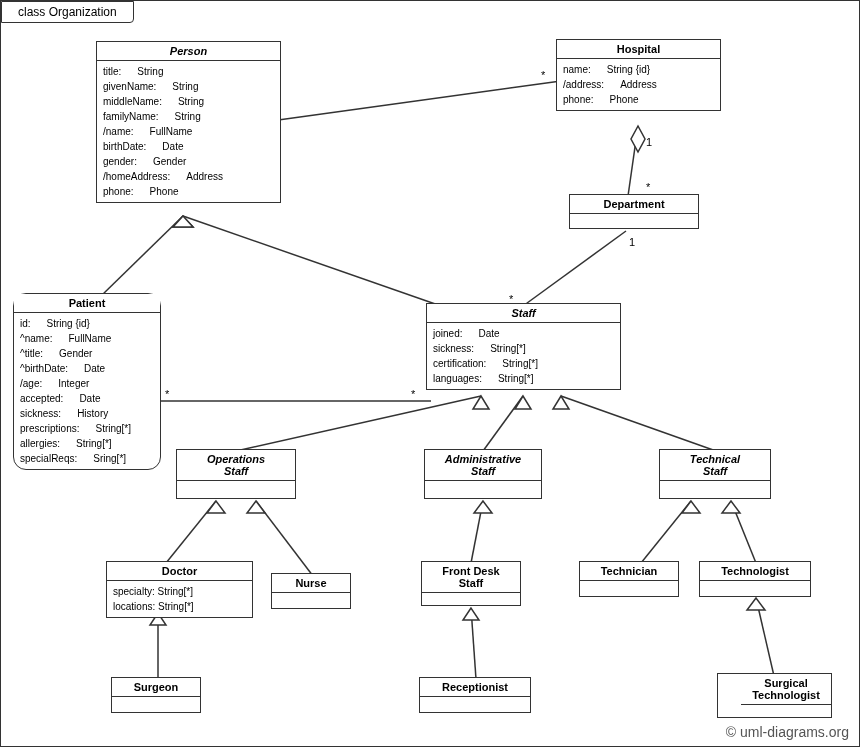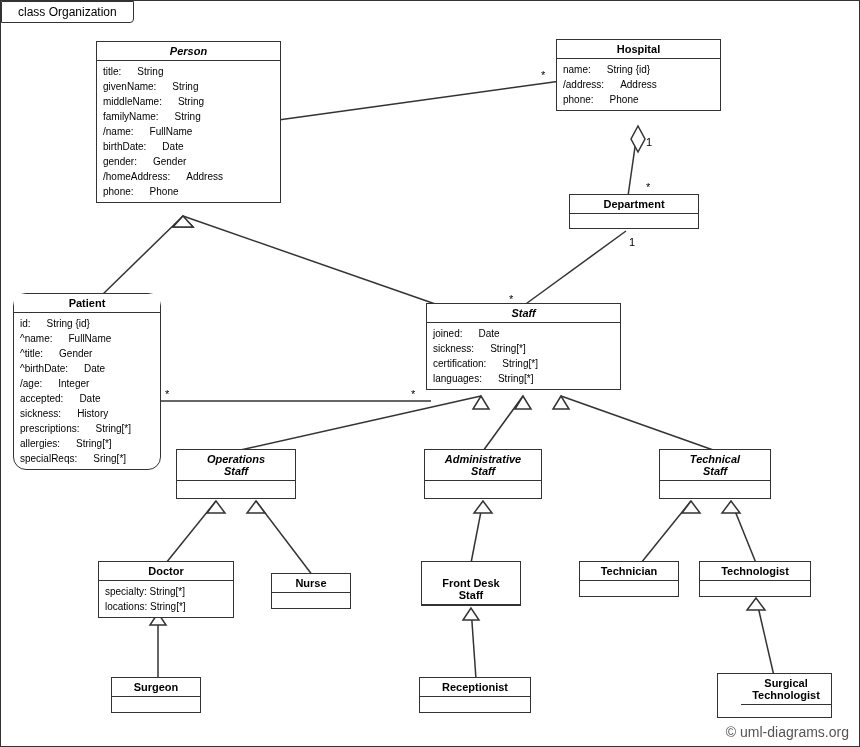--- a/index.html
+++ b/index.html
@@ -278,34 +278,34 @@
   <div class="uml-box" style="left:423px; top:448px; width:118px; min-height:50px;">
     <div class="box-title italic" style="white-space:pre-line;">Administrative
 Staff</div>
   </div>
 
   <div class="uml-box" style="left:658px; top:448px; width:112px; min-height:50px;">
     <div class="box-title italic" style="white-space:pre-line;">Technical
 Staff</div>
   </div>
 
-  <div class="uml-box" style="left:97px; top:560px; width:136px;">
+  <div class="uml-box" style="left:105px; top:560px; width:147px;">
     <div class="box-title">Doctor</div>
     <div class="box-attrs">
       <div>specialty: String[*]</div>
       <div>locations: String[*]</div>
     </div>
   </div>
 
   <div class="uml-box" style="left:270px; top:572px; width:80px; height:36px;">
     <div class="box-title">Nurse</div>
   </div>
 
   <div class="uml-box" style="left:420px; top:560px; width:100px; min-height:45px;">
-    <div class="box-title" style="white-space:pre-line;margin-top:12px;">Front Desk
+    <div class="box-title" style="white-space:pre-line;">Front Desk
 Staff</div>
   </div>
 
   <div class="uml-box" style="left:578px; top:560px; width:100px; height:36px;">
     <div class="box-title">Technician</div>
   </div>
 
   <div class="uml-box" style="left:698px; top:560px; width:112px; height:36px;">
     <div class="box-title">Technologist</div>
   </div>

